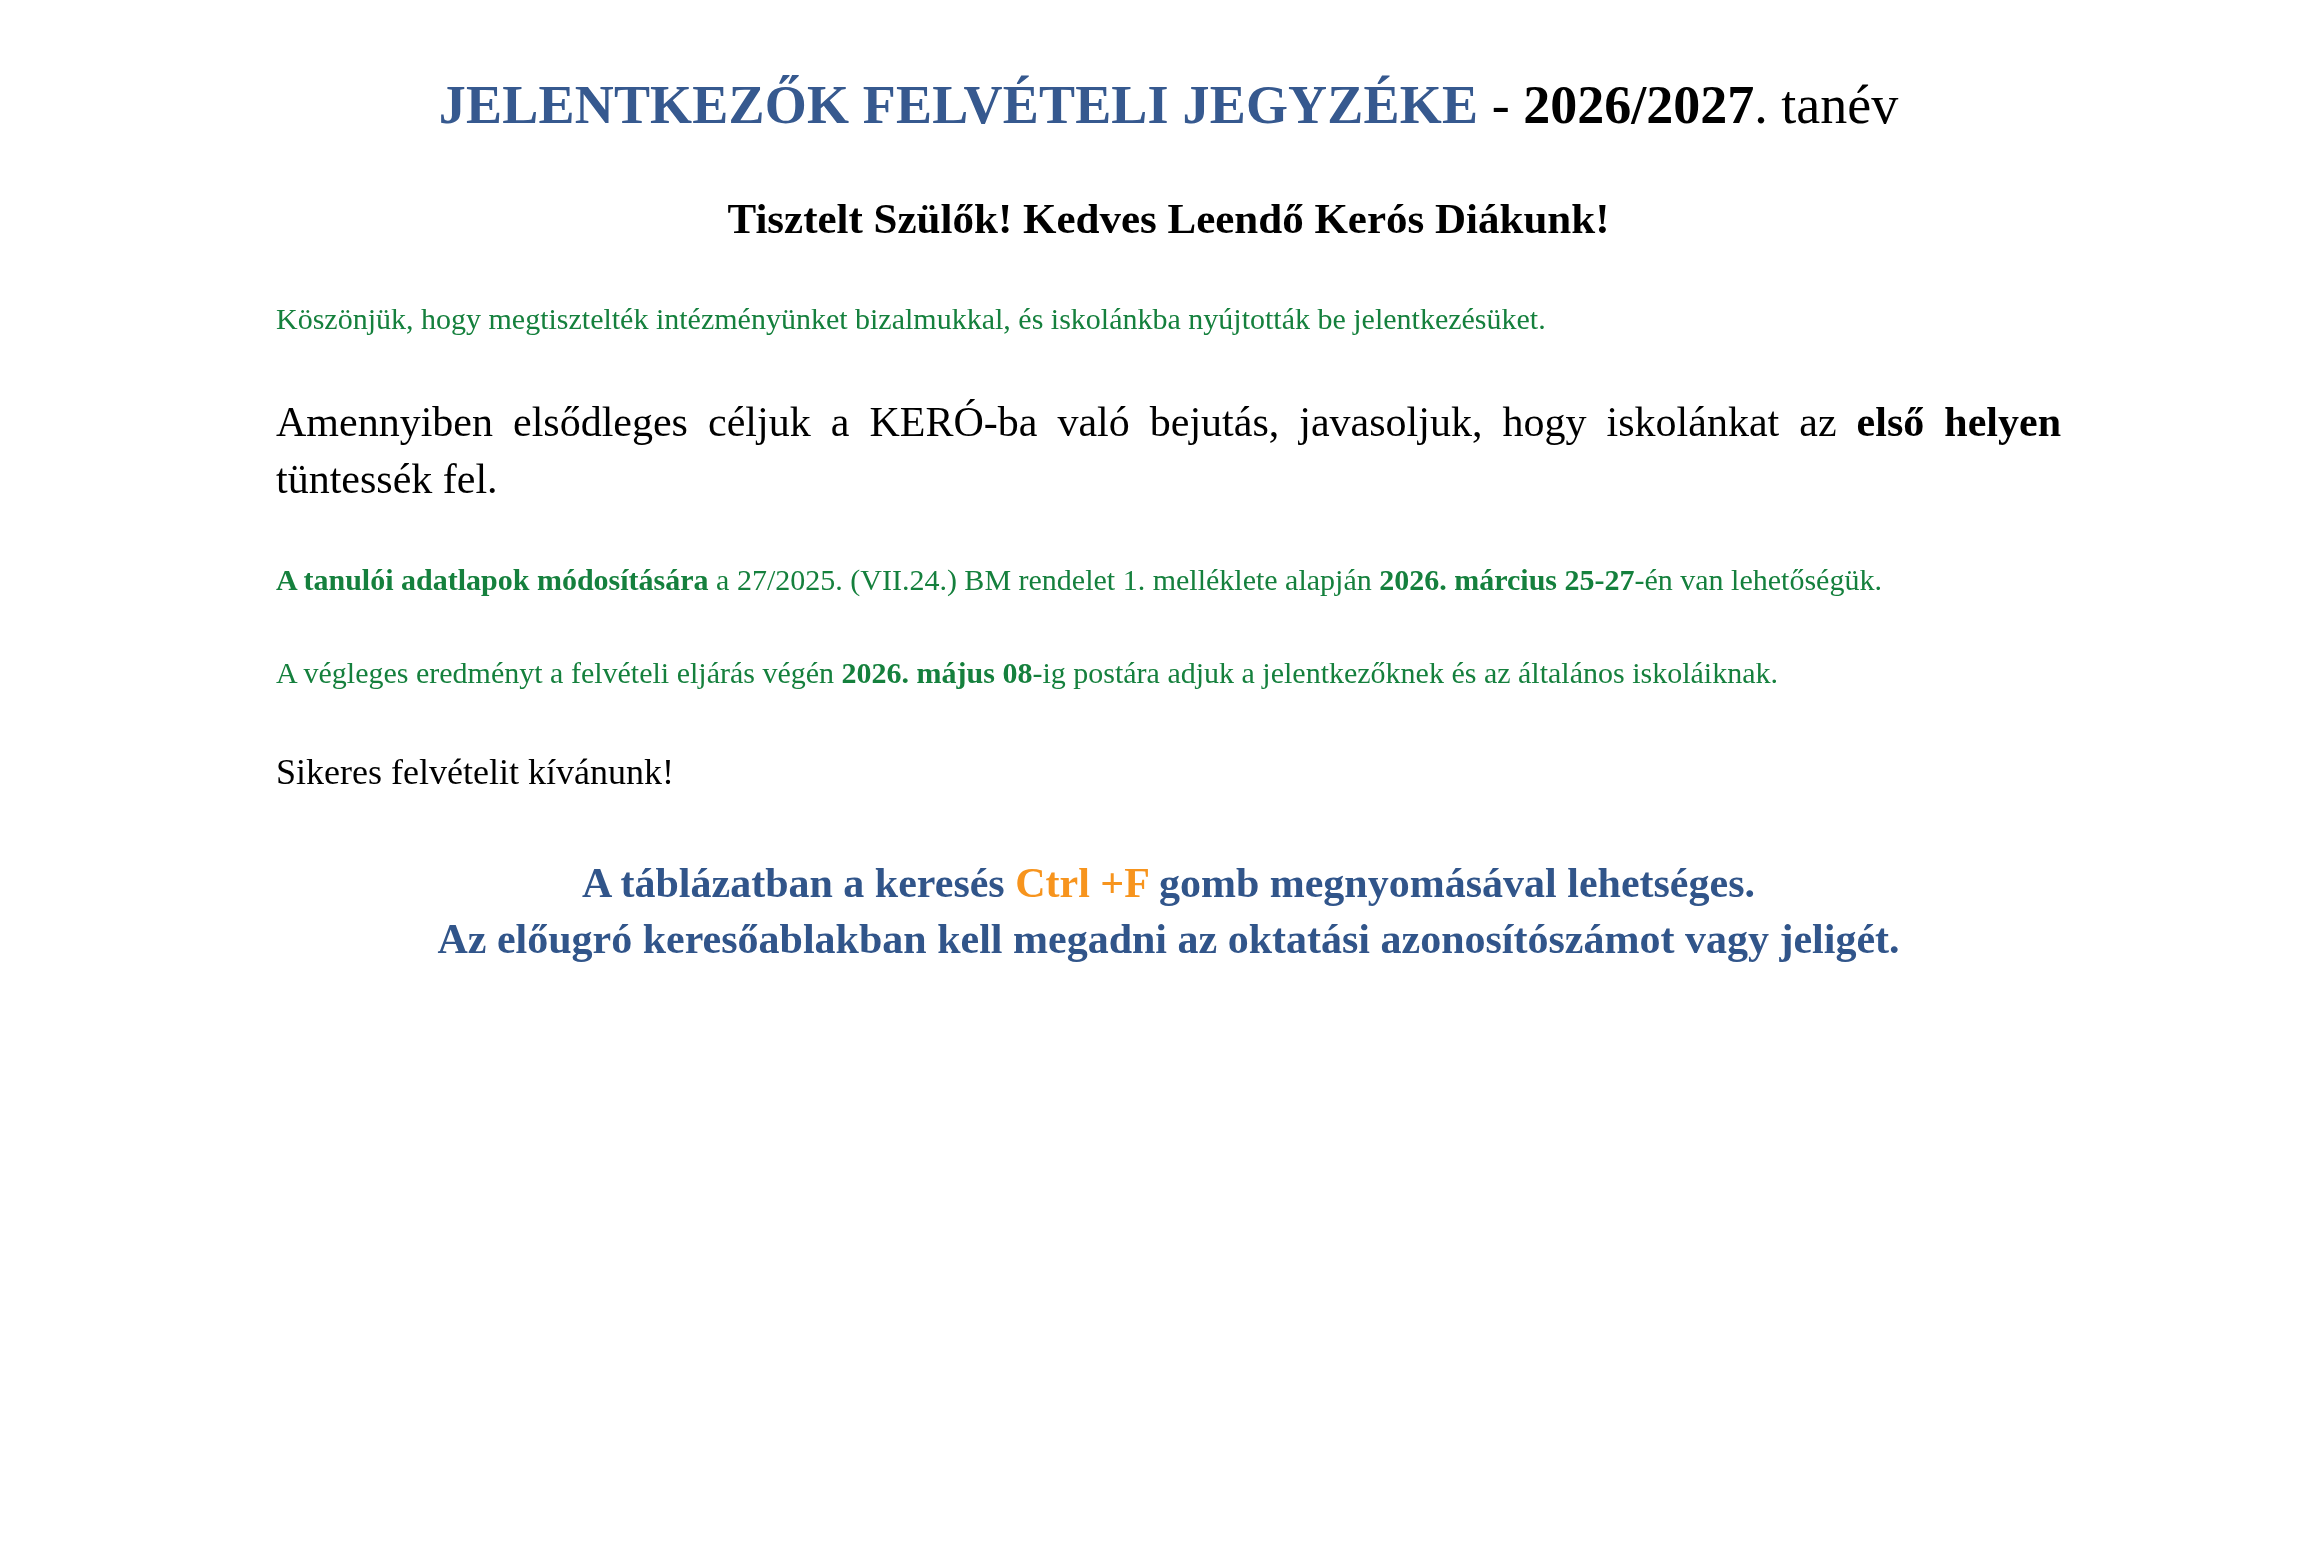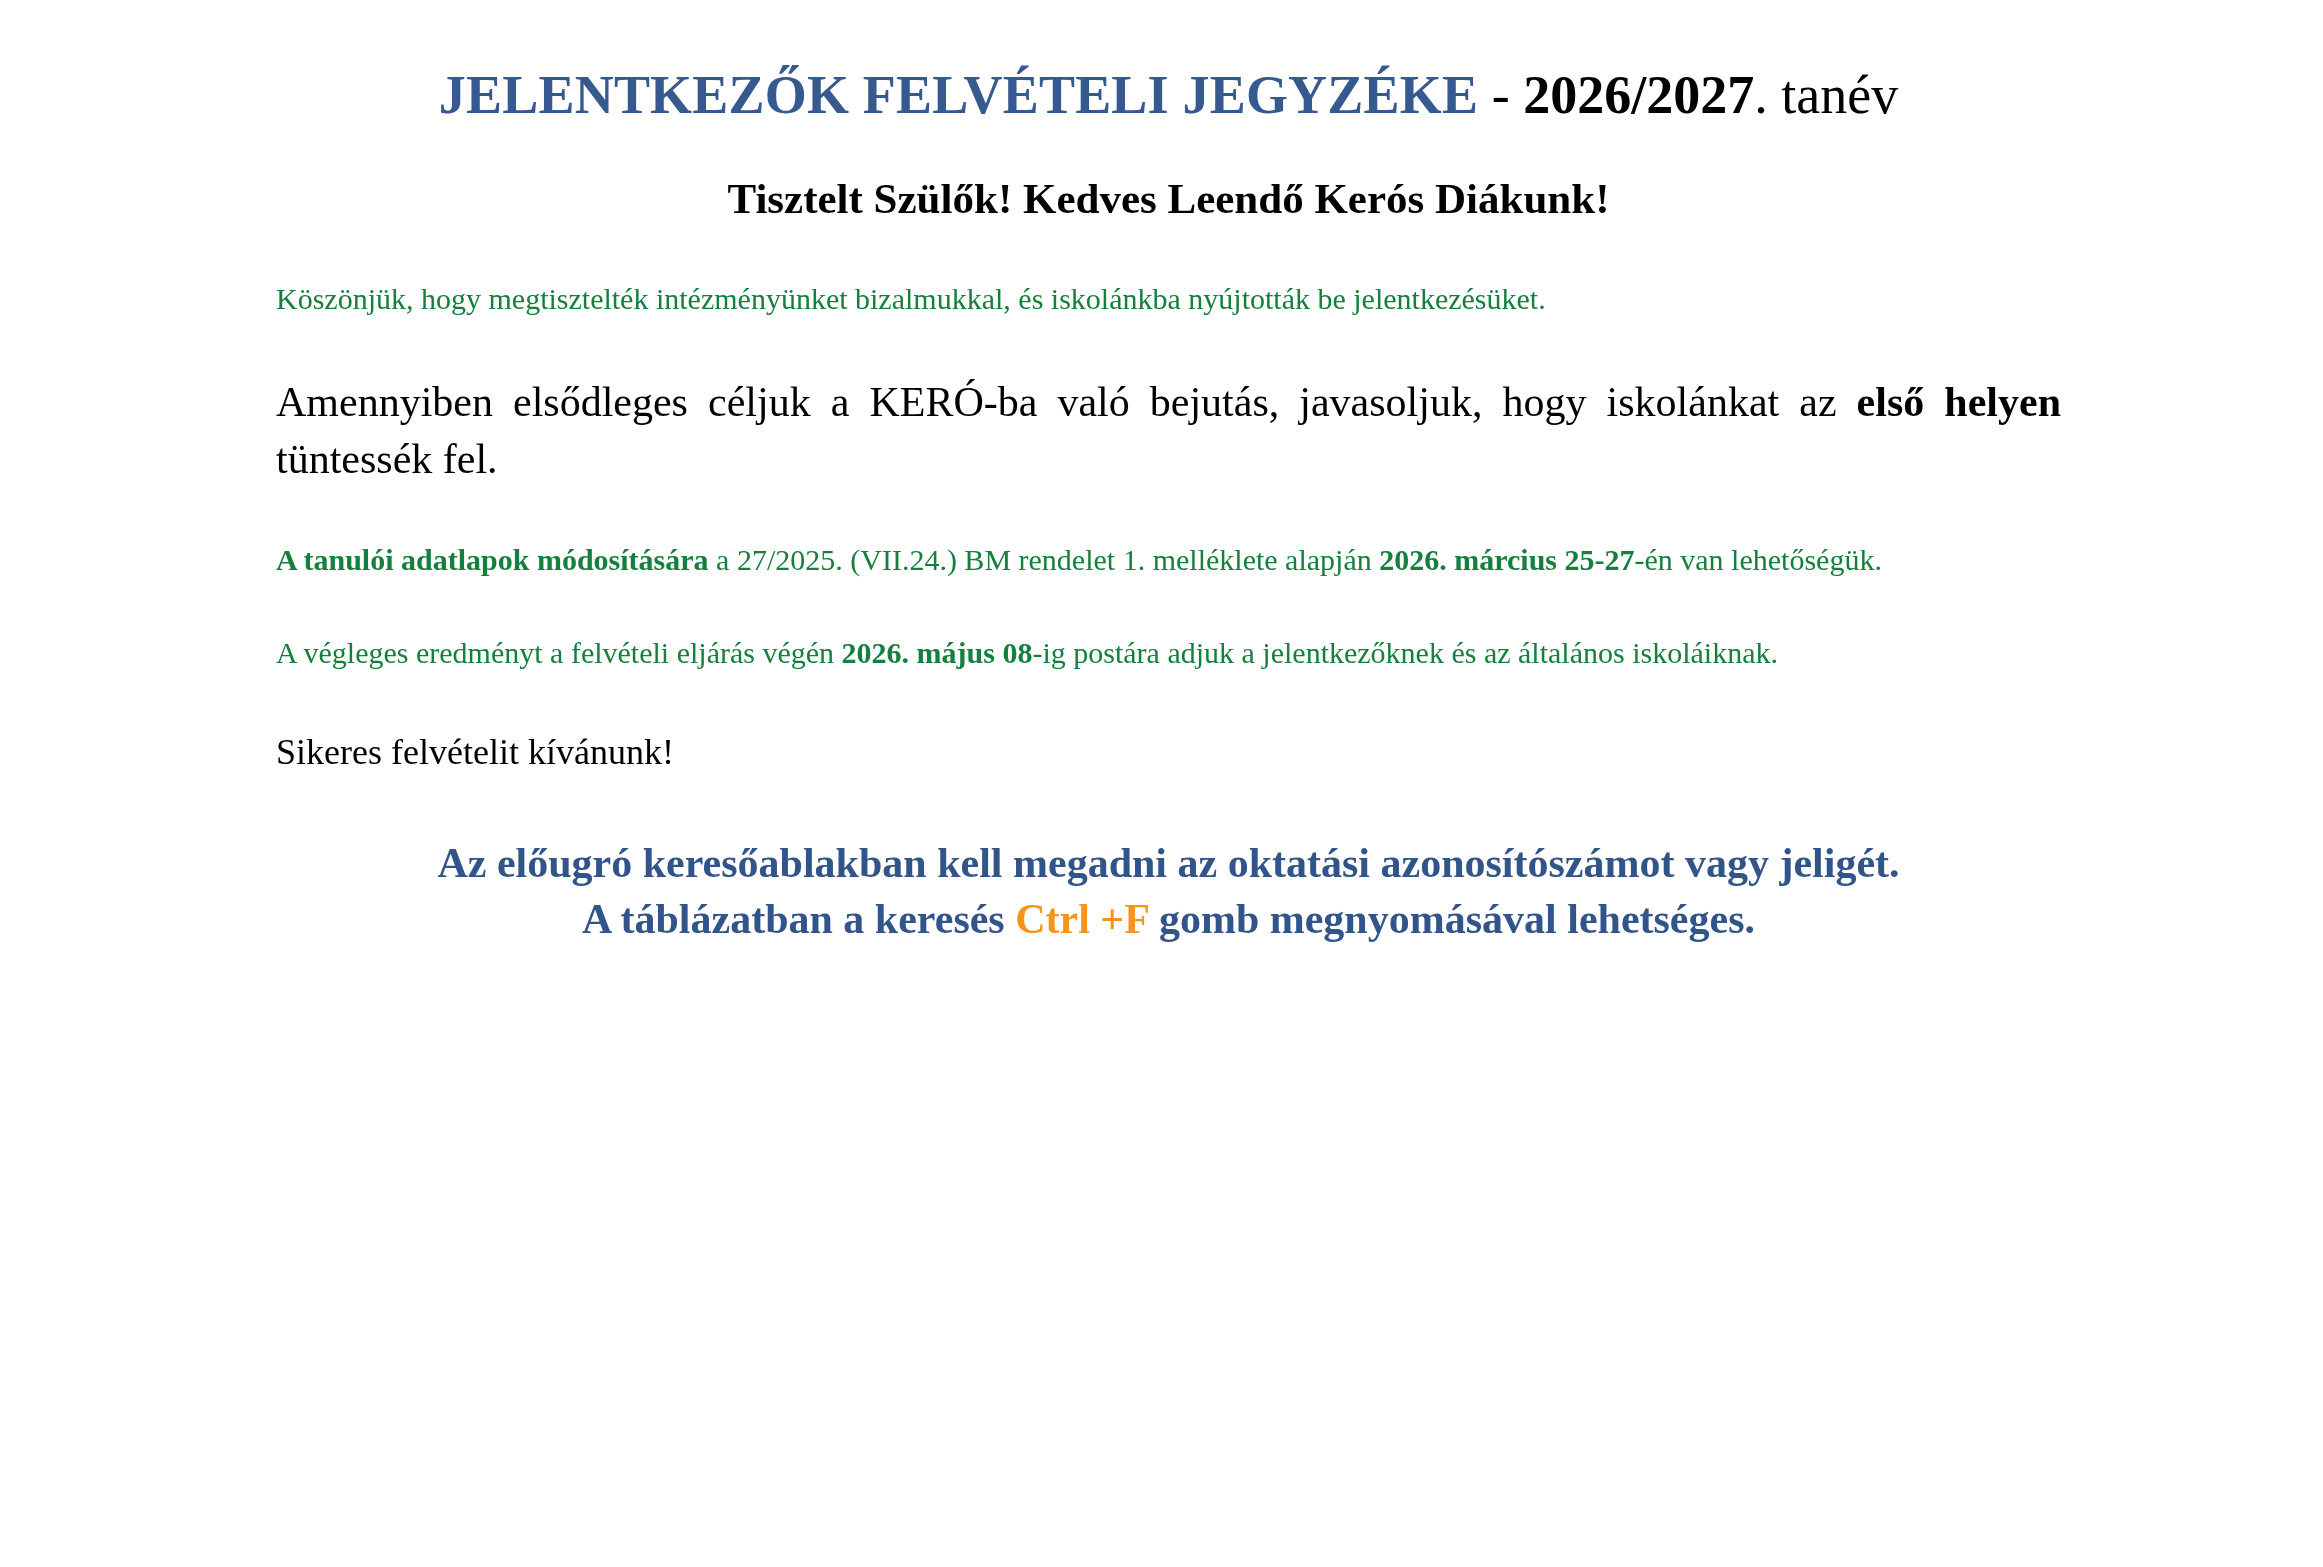--- a/index.html
+++ b/index.html
@@ -30,21 +30,21 @@
     left: 276px;
     top: 0;
     width: 1785px;
   }
 
   
   .doc-title {
     text-align: center;
     font-size: 54px;
     line-height: 1.12;
-    margin: 0;
+    margin: 10px;
     padding-top: 65px;
     white-space: nowrap;
   }
   .title-main {
     color: #36598F;
     font-weight: bold;
     letter-spacing: 0.2px;
   }
   .title-dash {
     color: #000000;
@@ -144,18 +144,18 @@
     <div class="gap-4"></div>
 
     <p class="para"><span>A végleges eredményt a felvételi eljárás végén </span><b>2026. május 08</b><span>-ig postára adjuk a jelentkezőknek és az általános iskoláiknak.</span></p>
 
     <div class="gap-5"></div>
 
     <p class="para-left">Sikeres felvételit kívánunk!</p>
 
     <div class="gap-6"></div>
 
+    <p class="notice"><span>A táblázatban a keresés </span><span class="hotkey">Ctrl +F</span><span> gomb megnyomásával lehetséges.</span></p>
     <p class="notice">Az előugró keresőablakban kell megadni az oktatási azonosítószámot vagy jeligét.</p>
-    <p class="notice"><span>A táblázatban a keresés </span><span class="hotkey">Ctrl +F</span><span> gomb megnyomásával lehetséges.</span></p>
 
   </div>
 </div>
 
 
 </body></html>

